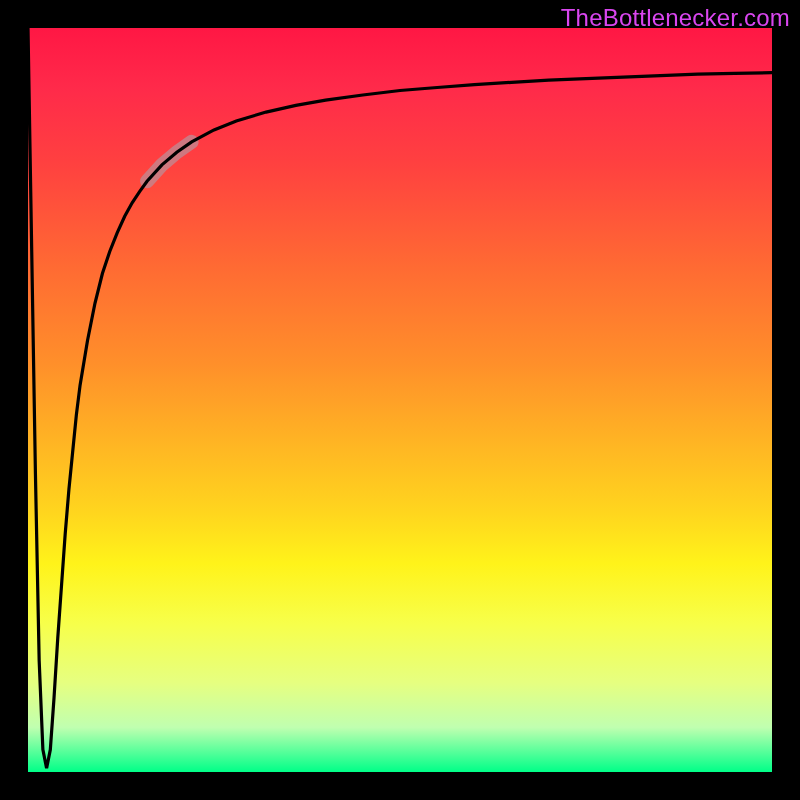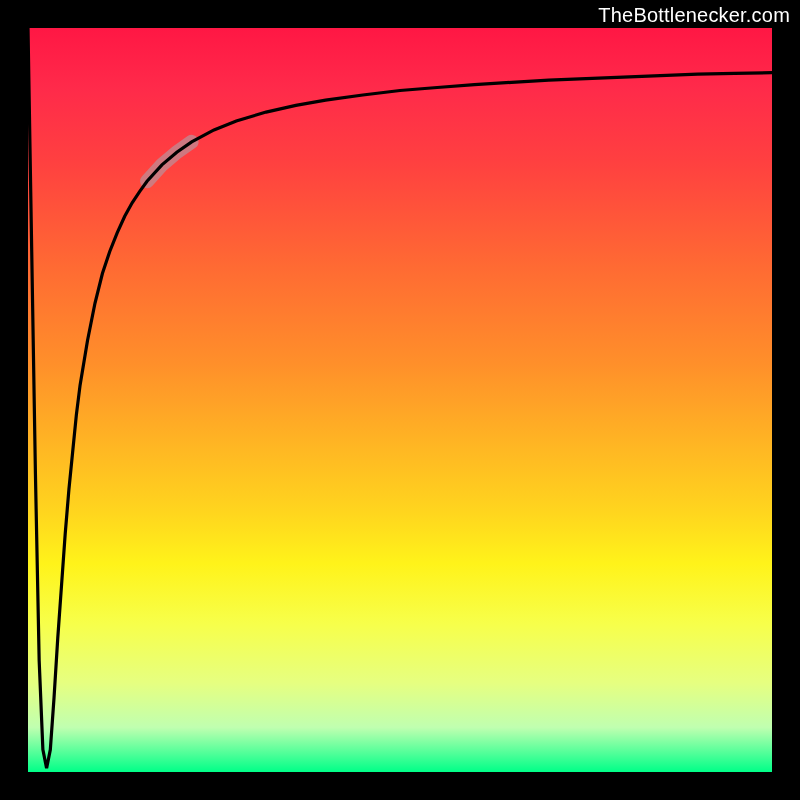--- a/index.html
+++ b/index.html
@@ -46,22 +46,22 @@
   .curve-layer {
     position: absolute;
     inset: 0;
     width: 100%;
     height: 100%;
   }
   .attribution {
     position: absolute;
     top: 4px;
     right: 10px;
-    color: #ffffff;
-    font-size: 20px;
+    color: #d946ef;
+    font-size: 24px;
     font-weight: 500;
     letter-spacing: 0.2px;
     user-select: none;
   }
 </style>
 </head>
 <body>
 
 <div class="chart-container">
 

